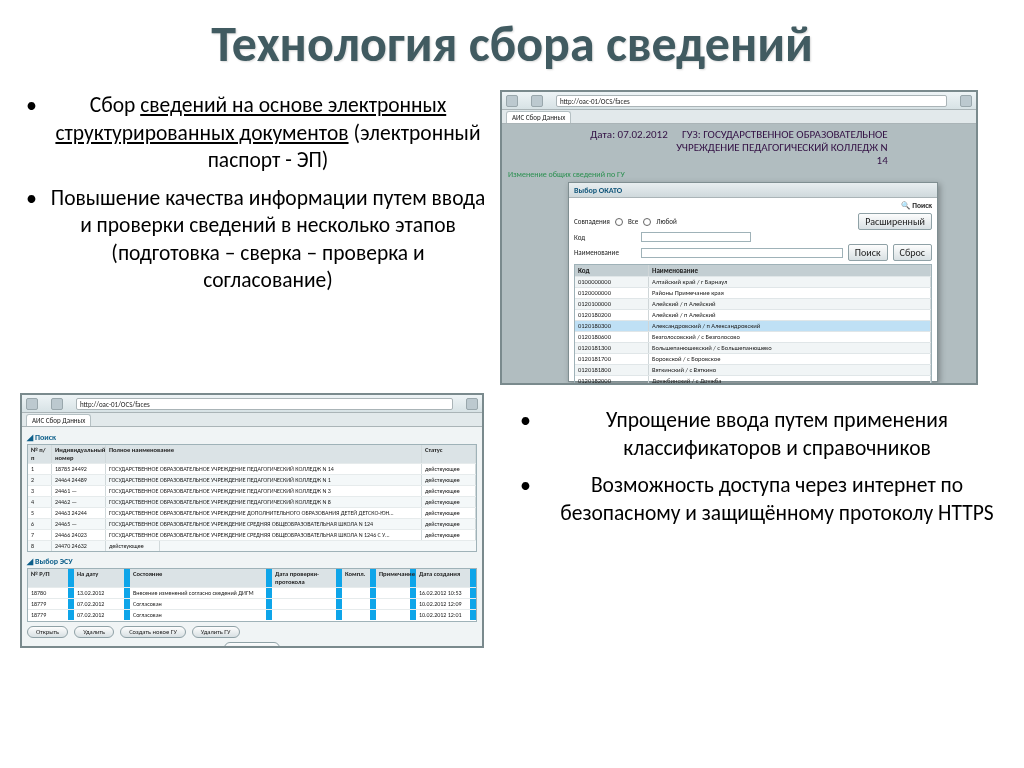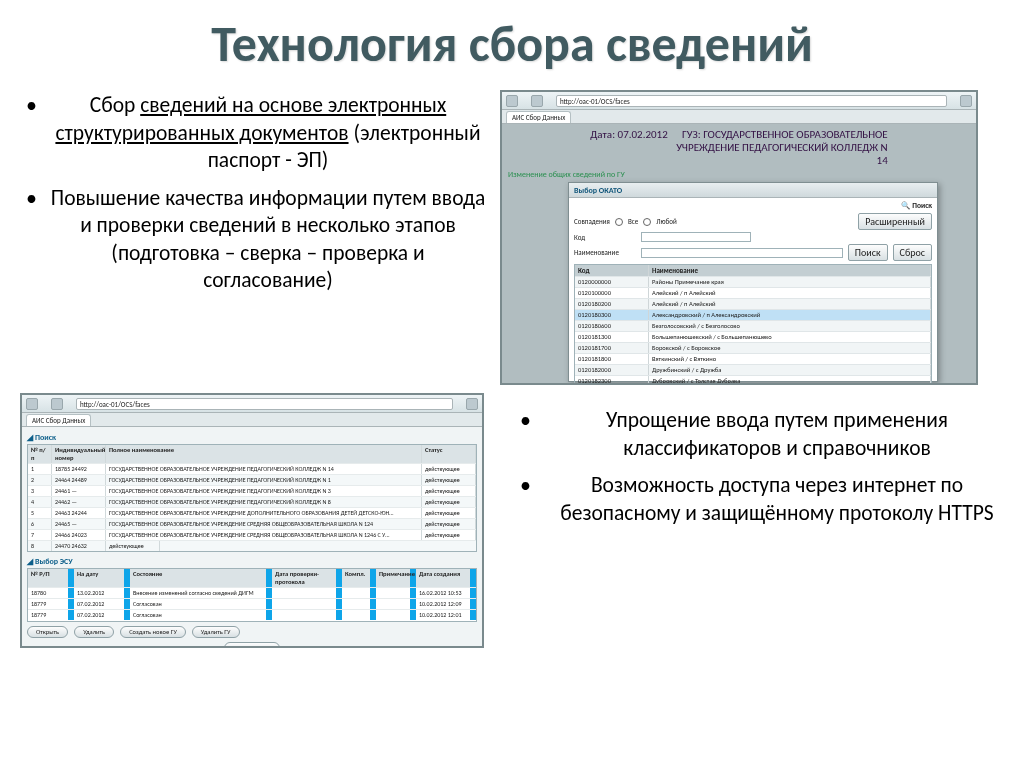--- a/index.html
+++ b/index.html
@@ -210,20 +210,24 @@
                 <span style="width:62px">Наименование</span>
                 <span class="inp"></span>
                 <span class="btn">Поиск</span>
                 <span class="btn">Сброс</span>
               </div>
               <div class="grid" id="grid1">
                 <div class="hdr">
                   <div class="c1">Код</div>
                   <div class="c2">Наименование</div>
                 </div>
+              <div class="r">
+                    <div class="c1">0100000000</div>
+                    <div class="c2">Алтайский край / г Барнаул</div>
+                  </div>
                   <div class="r">
                     <div class="c1">0120000000</div>
                     <div class="c2">Районы Примечание края</div>
                   </div>
                   <div class="r">
                     <div class="c1">0120100000</div>
                     <div class="c2">Алейский / п Алейский</div>
                   </div>
                   <div class="r">
                     <div class="c1">0120180200</div>

